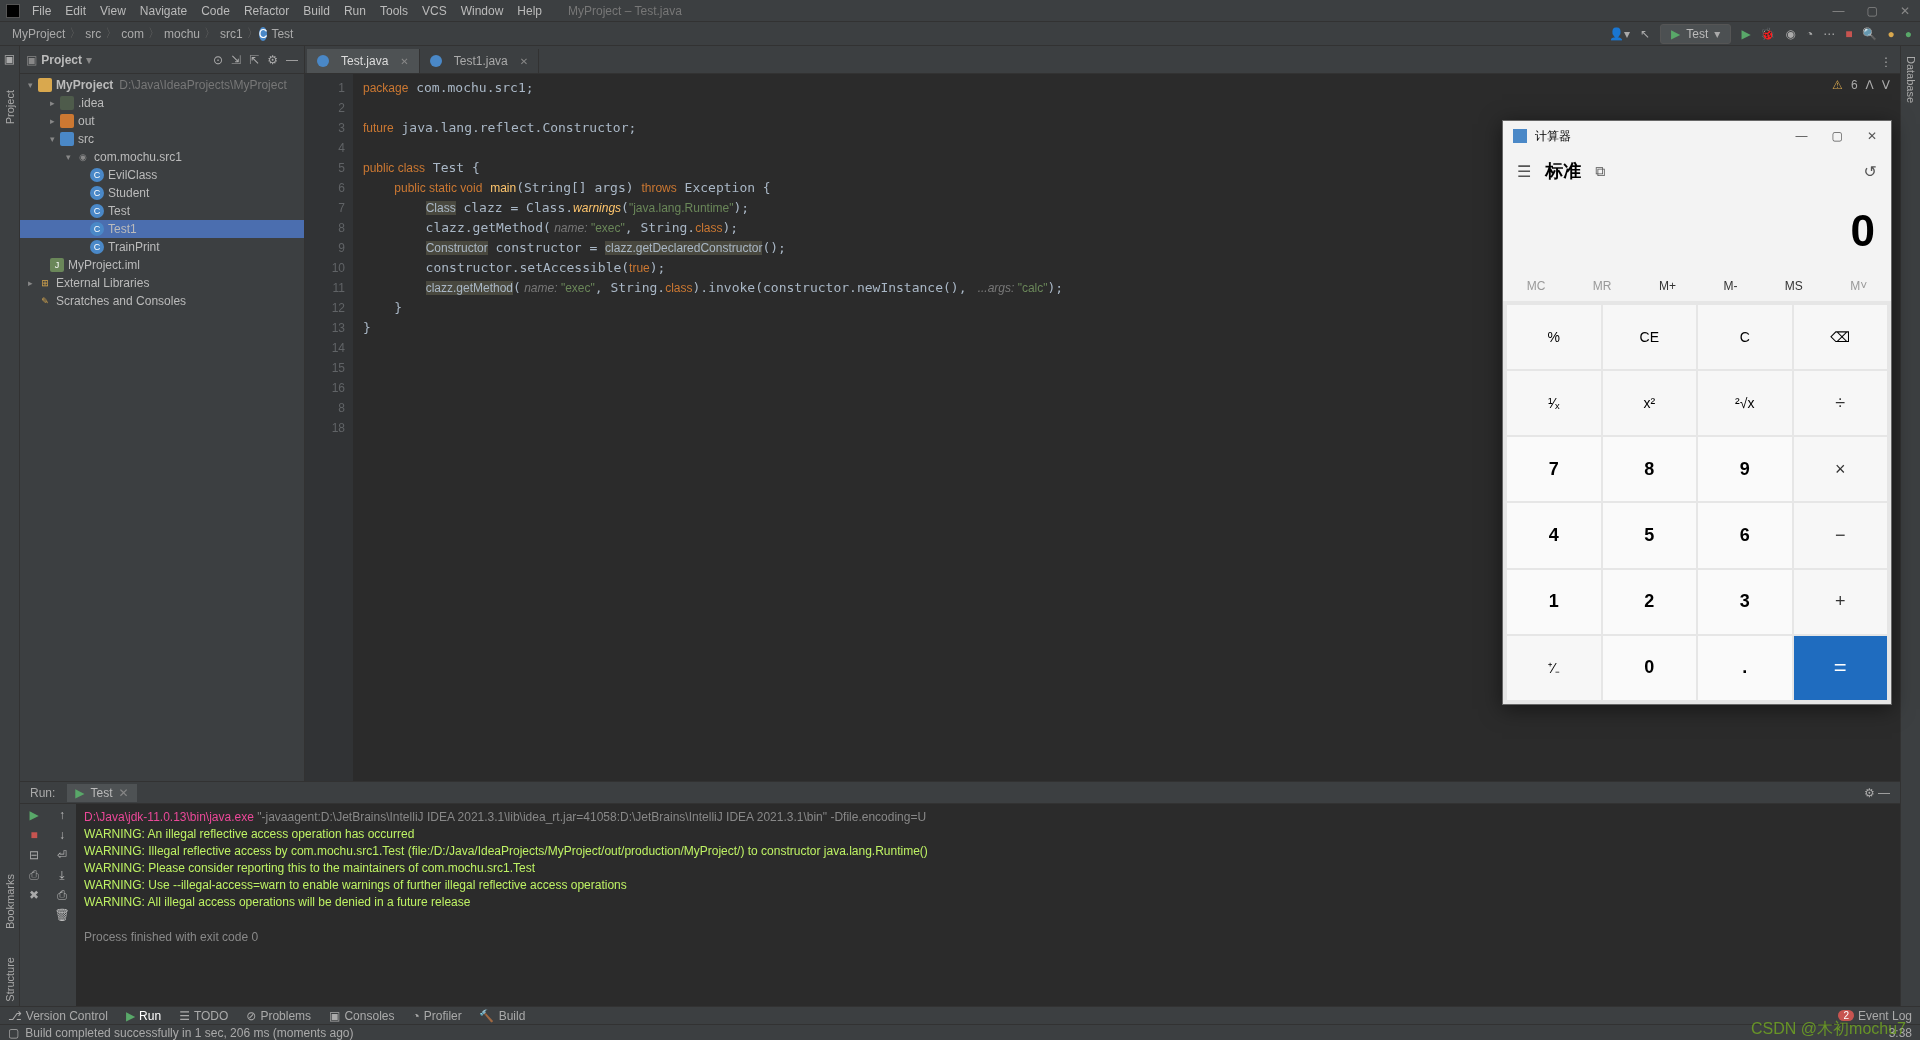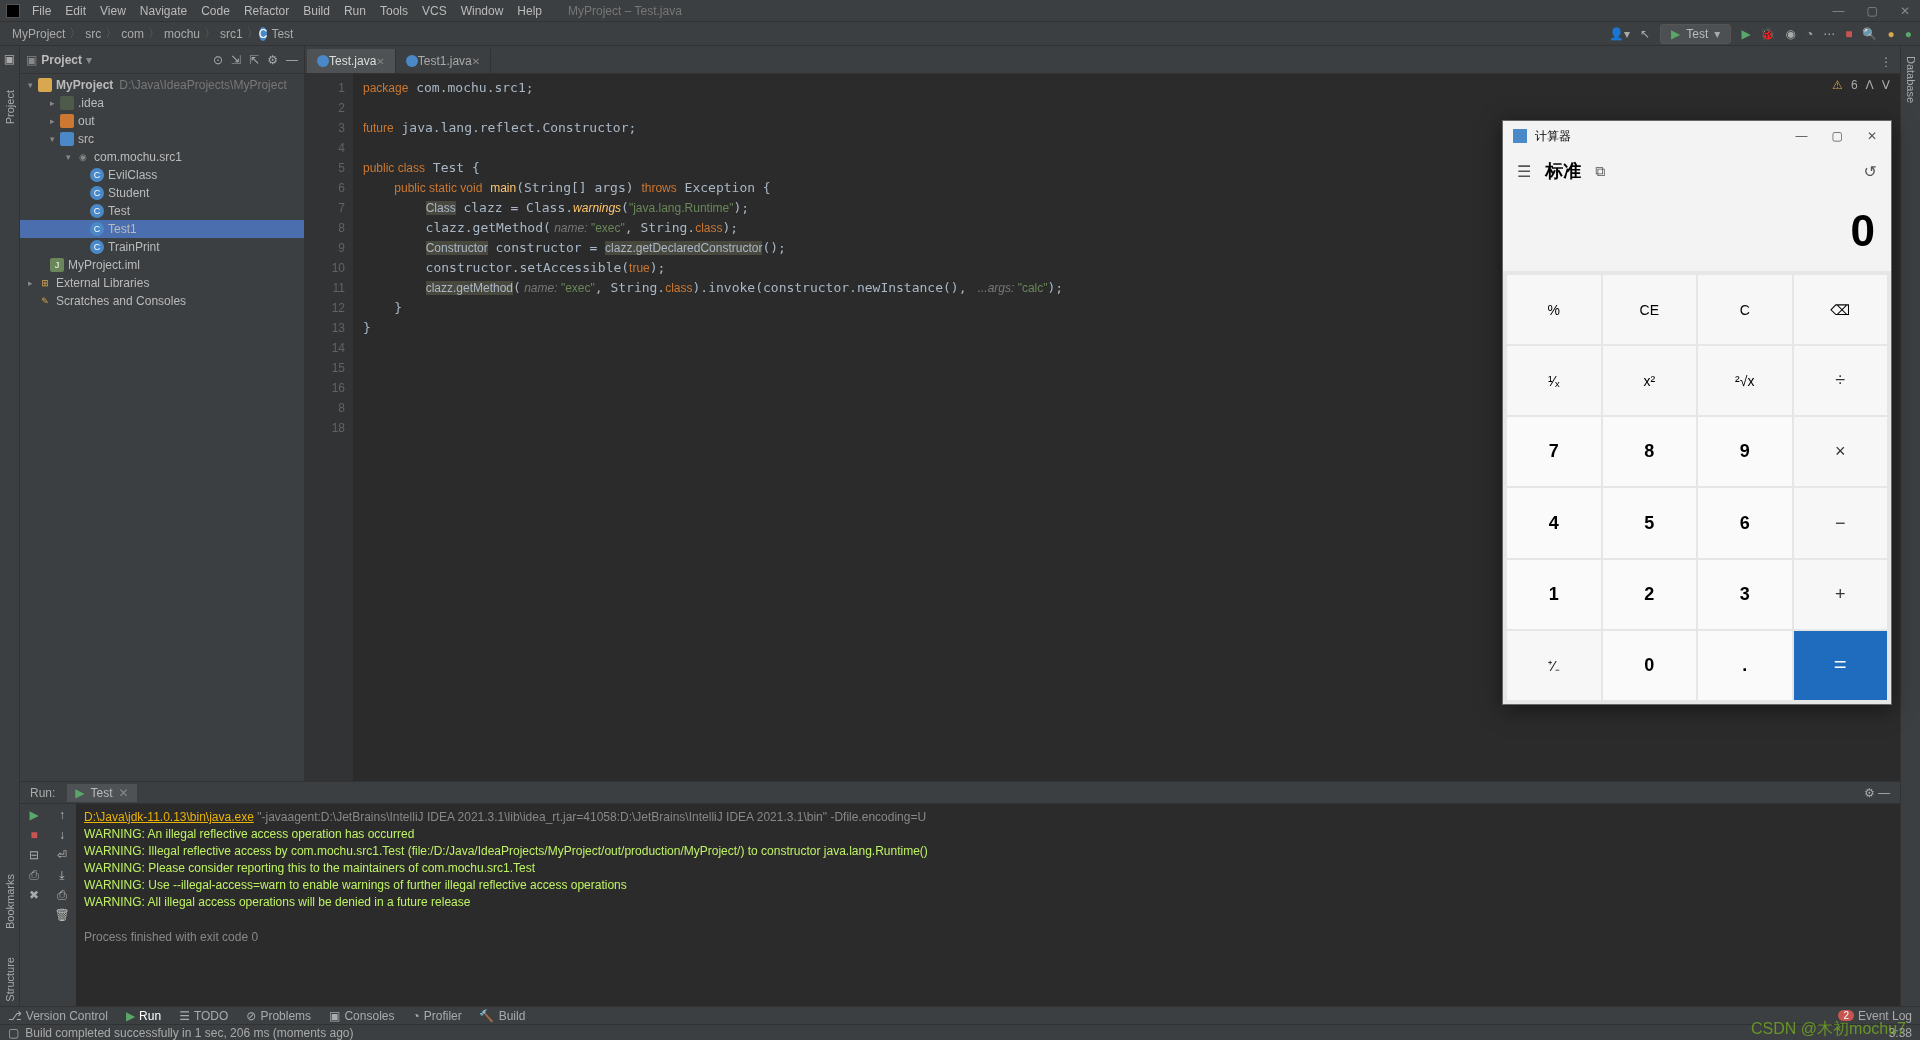--- a/index.html
+++ b/index.html
@@ -32,21 +32,21 @@
 .tree .arrow{width:10px;color:#888;font-size:9px}
 .tree .ic{width:14px;height:14px;margin-right:4px;display:inline-flex;align-items:center;justify-content:center;font-size:9px}
 .ic.folder{background:#6a8759;border-radius:2px;opacity:0.4}
 .ic.folder.ex{background:#d9a84e;opacity:1}
 .ic.folder.out{background:#cc7832;opacity:1}
 .ic.pkg{color:#888}
 .ic.cls{background:#4a88c7;border-radius:50%;color:#fff}
 .ic.mod{background:#6a8759;border-radius:2px;color:#fff}
 .editor-area{flex:1;display:flex;flex-direction:column;background:#2b2b2b}
 .tabs{height:28px;background:#3c3f41;display:flex;align-items:flex-end;border-bottom:1px solid #323232;padding-left:2px}
-.tab{padding:5px 10px;background:#3c3f41;color:#aaa;display:flex;align-items:center;gap:0;cursor:pointer;border-right:1px solid #323232}
+.tab{padding:5px 10px;background:#3c3f41;color:#aaa;display:flex;align-items:center;gap:12px;cursor:pointer;border-right:1px solid #323232}
 .tab.active{background:#4e5254;color:#ddd}
 .tab .ic.cls2{width:12px;height:12px;background:#4a88c7;border-radius:50%;display:inline-block}
 .tab .x{color:#888;font-size:10px}
 .code-wrap{flex:1;display:flex;overflow:hidden;position:relative}
 .gutter{width:48px;background:#313335;text-align:right;padding:4px 8px 4px 4px;color:#606366;font-family:Consolas,monospace;font-size:13px;line-height:20px}
 .gutter .ln{height:20px;position:relative}
 .code{flex:1;padding:4px 10px;font-family:Consolas,monospace;font-size:13px;line-height:20px;color:#a9b7c6;white-space:pre}
 .kw{color:#cc7832}
 .str{color:#6a8759}
 .fn{color:#ffc66d}
@@ -57,21 +57,21 @@
 .code-status .warn{color:#d9a84e}
 .run-panel{position:absolute;left:20px;right:20px;bottom:34px;height:225px;background:#2b2b2b;border-top:1px solid #323232;display:flex;flex-direction:column}
 .rp-header{height:22px;background:#3c3f41;display:flex;align-items:center;padding:0 10px;border-bottom:1px solid #323232}
 .rp-header .lbl{color:#aaa;margin-right:12px}
 .rp-header .tab2{background:#4e5254;padding:2px 8px;display:flex;gap:6px;align-items:center}
 .rp-body{flex:1;display:flex}
 .rp-tools{width:28px;background:#3c3f41;display:flex;flex-direction:column;align-items:center;padding:4px 0;gap:6px}
 .rp-tools span{color:#aaa;cursor:pointer;font-size:12px}
 .rp-tools2{width:28px;background:#3c3f41;display:flex;flex-direction:column;align-items:center;padding:4px 0;gap:6px}
 .rp-out{flex:1;padding:4px 8px;font-family:Consolas,monospace;font-size:12.5px;line-height:17px;color:#888;overflow:auto}
-.rp-out .cmd{color:#eab308;text-decoration:underline}
+.rp-out .cmd{color:#ec4899;}
 .rp-out .warn-l{color:#bef264}
 .bottombar{position:absolute;bottom:16px;left:0;right:0;height:18px;background:#3c3f41;border-top:1px solid #323232;display:flex;align-items:center;padding:0 8px;gap:18px}
 .bottombar .item{color:#aaa;display:flex;align-items:center;gap:4px;font-size:11px;cursor:pointer}
 .bottombar .run-a{color:#fff}
 .statusbar{position:absolute;bottom:0;left:0;right:0;height:16px;background:#3c3f41;display:flex;align-items:center;padding:0 8px;border-top:1px solid #323232;font-size:11px;color:#aaa}
 .statusbar .sb-right{margin-left:auto;display:flex;gap:10px;align-items:center}
 .evt-log{background:#c75450;color:#fff;border-radius:8px;padding:0 5px;font-size:10px}
 
 .calc{position:absolute;top:120px;right:28px;width:390px;height:585px;background:#f3f3f3;border:1px solid #666;box-shadow:0 4px 20px rgba(0,0,0,0.5);display:flex;flex-direction:column}
 .calc-title{height:30px;display:flex;align-items:center;padding:0 10px;background:#f3f3f3}
@@ -387,20 +387,28 @@
       <span>✕</span>
     </div>
   </div>
   <div class="calc-mode">
     <span class="ham">☰</span>
     <span class="mt">标准</span>
     <span class="pin">⧉</span>
     <span class="hist">↺</span>
   </div>
   <div class="calc-disp">0</div>
+  <div class="calc-mem">
+    <span>MC</span>
+    <span>MR</span>
+    <span style="color:#333">M+</span>
+    <span style="color:#333">M-</span>
+    <span style="color:#333">MS</span>
+    <span>M˅</span>
+  </div>
   <div class="calc-grid">
     <div class="btn fn2">%</div>
     <div class="btn fn2">CE</div>
     <div class="btn fn2">C</div>
     <div class="btn fn2">⌫</div>
     <div class="btn fn2">¹⁄ₓ</div>
     <div class="btn fn2">x²</div>
     <div class="btn fn2">²√x</div>
     <div class="btn op">÷</div>
     <div class="btn num">7</div>

